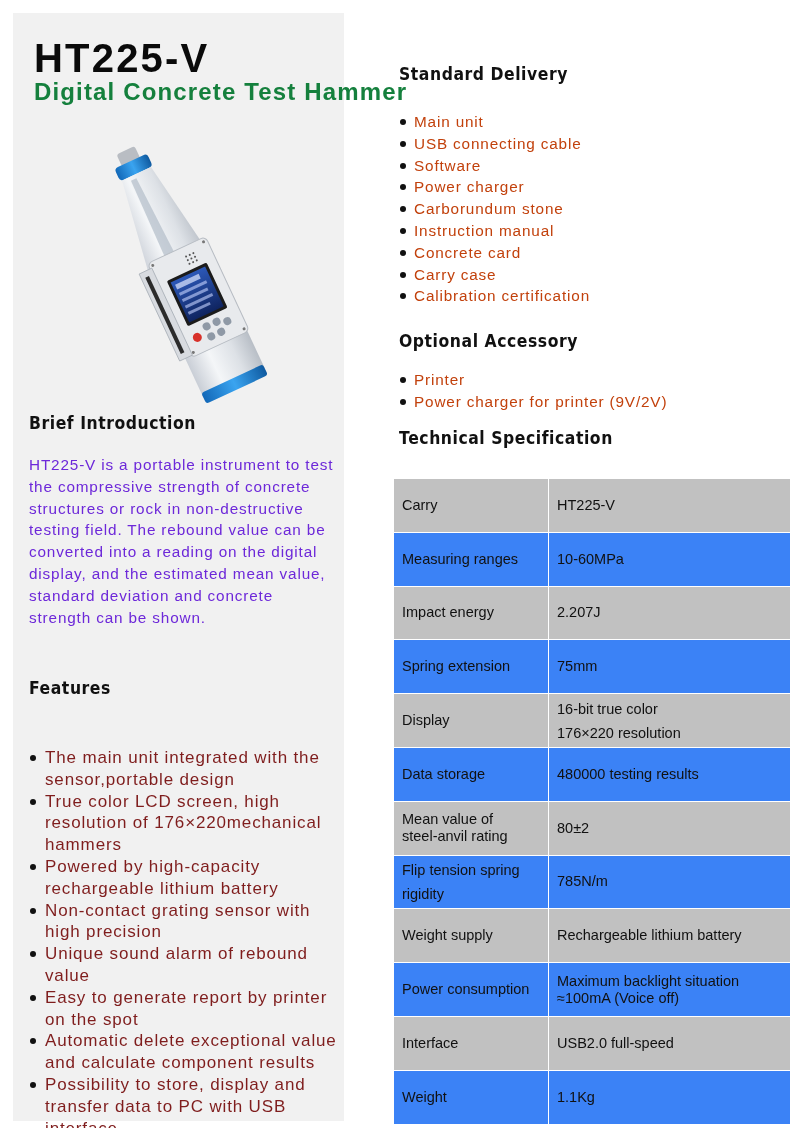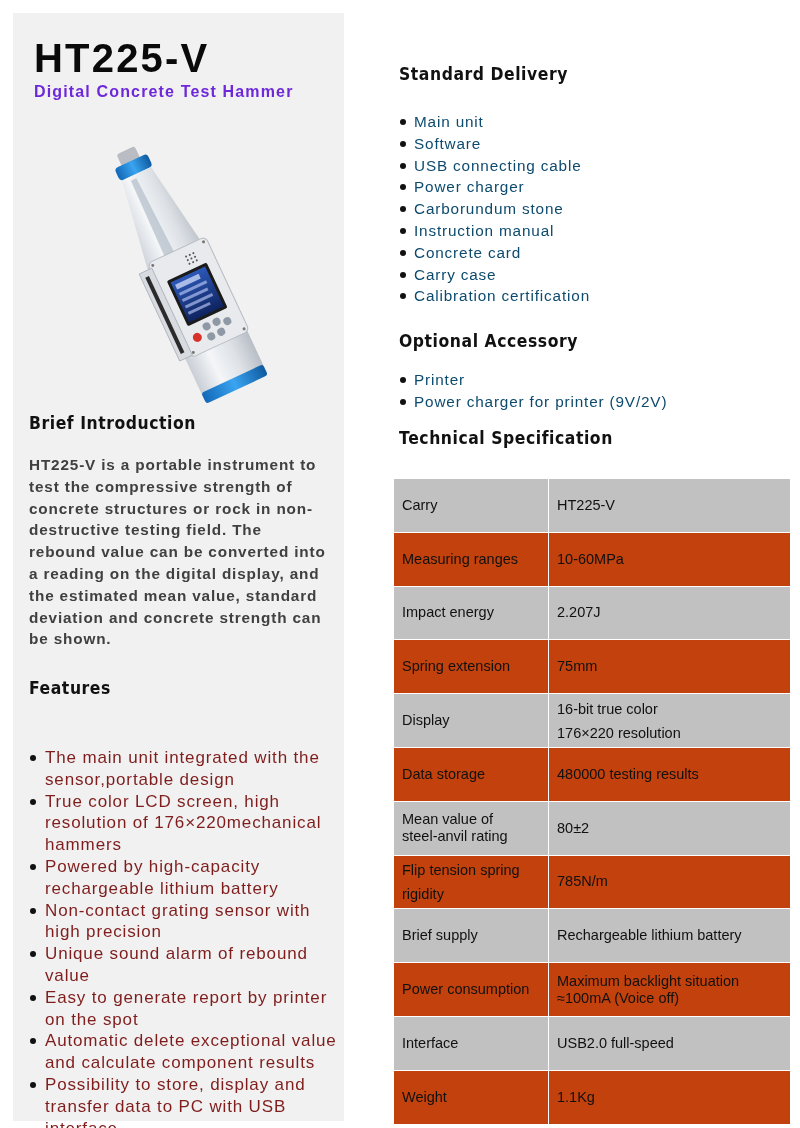--- a/index.html
+++ b/index.html
@@ -15,74 +15,74 @@
       position: absolute; left: 13px; top: 13px; width: 331px; height: 1108px;
       background: #f1f1f1;
     }
     .product-title {
       position: absolute; left: 21px; top: 22px;
       font-size: 40px; font-weight: bold; letter-spacing: 2.2px; color: #0a0a0a;
       line-height: 46px;
     }
     .product-subtitle {
       position: absolute; left: 21px; top: 68px;
-      font-size: 16px; font-weight: bold; letter-spacing: 1.15px; color: #6d28d9;
+      font-size: 24px; font-weight: bold; letter-spacing: 1.15px; color: #15803d;
       line-height: 22px; white-space: nowrap;
     }
     .product-image { position: absolute; left: 75px; top: 112px; width: 200px; height: 290px; }
 
     .section-heading {
       font-family: "DejaVu Sans", sans-serif;
       font-weight: bold; font-size: 17px; letter-spacing: 0.6px; color: #111;
       transform: scaleX(0.92); transform-origin: left center;
       white-space: nowrap;
     }
     .lh-intro { position: absolute; left: 16px; top: 400px; }
     .intro-text {
       position: absolute; left: 16px; top: 441px; width: 305px;
-      font-size: 15.3px; line-height: 21.8px; letter-spacing: 0.85px; color: #404040; font-weight: bold;
+      font-size: 15.3px; line-height: 21.8px; letter-spacing: 0.85px; color: #6d28d9;
     }
     .lh-features { position: absolute; left: 16px; top: 665px; }
     .feature-list {
       position: absolute; left: 16px; top: 734px; width: 312px; list-style: none;
       font-size: 17px; line-height: 21.8px; letter-spacing: 0.85px; color: #7f1d1d;
     }
     .feature-list li { position: relative; padding-left: 16px; }
     .bullet {
       position: absolute; left: 1px; top: 8px; width: 6px; height: 6px; border-radius: 50%;
       background: #111;
     }
 
     
     .rh { position: absolute; left: 399px; }
     .rh-delivery { top: 64px; }
     .rh-optional { top: 331px; }
     .rh-tech { top: 428px; }
     .delivery-list, .optional-list {
       position: absolute; left: 399px; list-style: none;
-      font-size: 15.3px; line-height: 21.8px; letter-spacing: 0.85px; color: #0c4a6e;
+      font-size: 15.3px; line-height: 21.8px; letter-spacing: 0.85px; color: #c2410c;
     }
     .delivery-list { top: 111px; }
     .optional-list { top: 369px; }
     .delivery-list li, .optional-list li { position: relative; padding-left: 15px; }
 
     
     .spec-table {
       position: absolute; left: 393px; top: 478px; width: 397px;
       border-collapse: collapse; table-layout: fixed;
       font-size: 14.5px; color: #111;
     }
     .spec-table td {
       height: 53.8px; vertical-align: middle; padding: 0 8px;
       border: 1.5px solid #ffffff; line-height: 17px;
     }
     .spec-table col.c1 { width: 155px; }
     .spec-table col.c2 { width: 242px; }
     .spec-table tr.dark td { background: #c1c1c1; }
-    .spec-table tr.light td { background: #c2410c; }
+    .spec-table tr.light td { background: #3b82f6; }
     .spec-table .tall { line-height: 24px; margin-top: 36px; }
   </style>
 </head>
 <body>
 
 <div class="page">
 
   <div class="left-panel">
     <div class="product-title">HT225-V</div>
     <div class="product-subtitle">Digital Concrete Test Hammer</div>
@@ -170,22 +170,22 @@
       <li><span class="bullet"></span><span>Unique sound alarm of rebound value</span></li>
       <li><span class="bullet"></span><span>Easy to generate report by printer on the spot</span></li>
       <li><span class="bullet"></span><span>Automatic delete exceptional value and calculate component results</span></li>
       <li><span class="bullet"></span><span>Possibility to store, display and transfer data to  PC with USB interface</span></li>
     </ul>
   </div>
 
   <div class="section-heading rh rh-delivery">Standard Delivery</div>
   <ul class="delivery-list">
     <li><span class="bullet"></span><span>Main unit</span></li>
+    <li><span class="bullet"></span><span>USB connecting cable</span></li>
     <li><span class="bullet"></span><span>Software</span></li>
-    <li><span class="bullet"></span><span>USB connecting cable</span></li>
     <li><span class="bullet"></span><span>Power charger</span></li>
     <li><span class="bullet"></span><span>Carborundum stone</span></li>
     <li><span class="bullet"></span><span>Instruction manual</span></li>
     <li><span class="bullet"></span><span>Concrete card</span></li>
     <li><span class="bullet"></span><span>Carry case</span></li>
     <li><span class="bullet"></span><span>Calibration certification</span></li>
   </ul>
 
   <div class="section-heading rh rh-optional">Optional Accessory</div>
   <ul class="optional-list">
@@ -236,21 +236,21 @@
         <td>80±2</td>
       </tr>
       <tr class="light">
         <td class="tall">
           <div>Flip tension spring</div>
           <div>rigidity</div>
         </td>
         <td>785N/m</td>
       </tr>
       <tr class="dark">
-        <td>Brief supply</td>
+        <td>Weight supply</td>
         <td>Rechargeable lithium battery</td>
       </tr>
       <tr class="light">
         <td>Power consumption</td>
         <td>
           <div>Maximum backlight situation</div>
           <div>≈100mA (Voice off)</div>
         </td>
       </tr>
       <tr class="dark">

